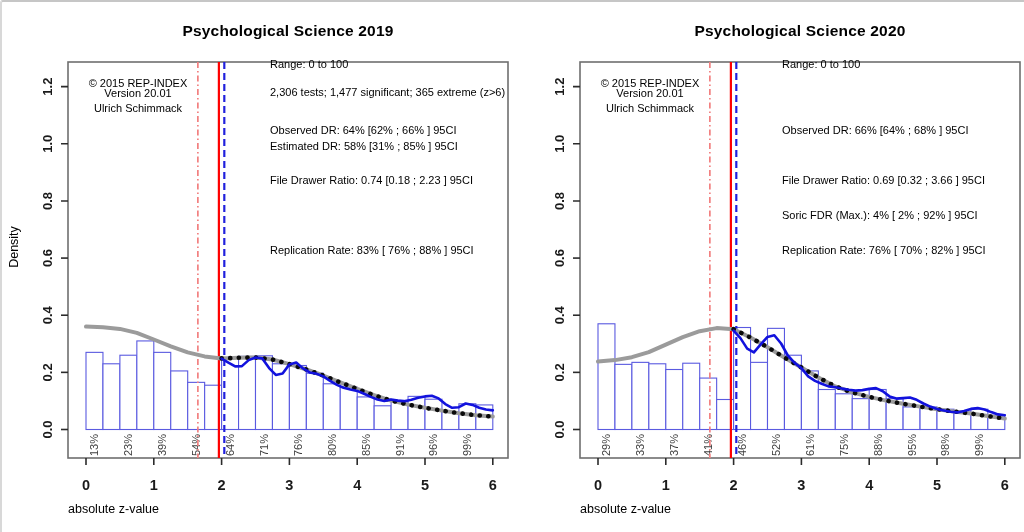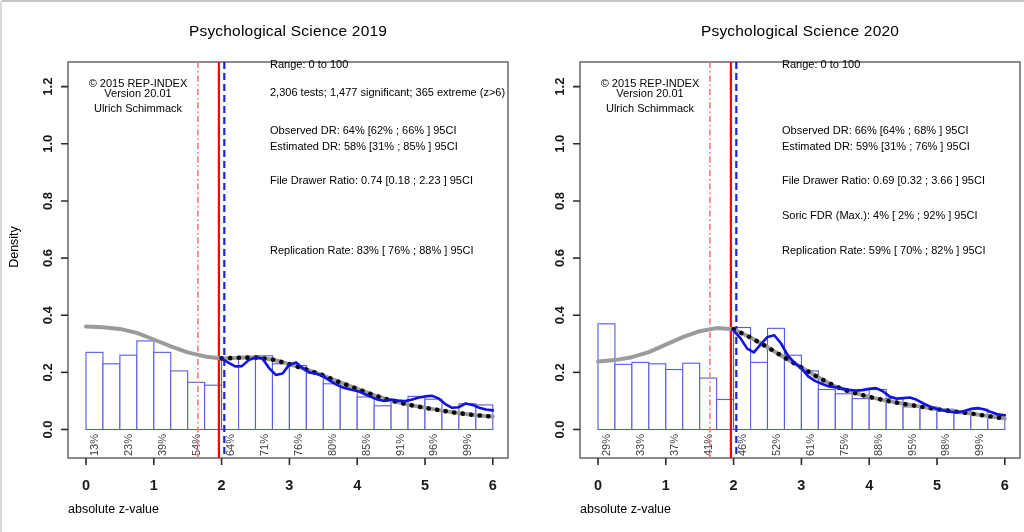--- a/index.html
+++ b/index.html
@@ -2,21 +2,21 @@
 <html><head>
 <meta charset="utf-8">
 <style>
   html,body{margin:0;padding:0;background:#fff;}
   .frame{position:relative;width:1024px;height:532px;background:#fff;overflow:hidden;
          border-top:2px solid #c6c6c6;border-left:2px solid #d8d8d8;border-top-left-radius:3px;
          font-family:"Liberation Sans",sans-serif;color:#000;}
   .panel{position:absolute;top:0;width:512px;height:532px;}
   .panel svg{position:absolute;left:0;top:0;}
   .title{position:absolute;top:20px;left:66px;width:440px;text-align:center;
-         font-size:15.5px;font-weight:normal;letter-spacing:.2px;}
+         font-size:15.5px;font-weight:bold;letter-spacing:.2px;}
   .xlabel{position:absolute;top:500px;left:66px;width:440px;text-align:left;font-size:12.5px;}
   .ylabel{position:absolute;left:12px;top:245px;transform:translate(-50%,-50%) rotate(-90deg);
           white-space:nowrap;font-size:12.5px;}
   .credit{position:absolute;left:56px;width:160px;text-align:center;font-size:11px;}
   .c0{top:75px}.c1{top:84.5px}.c2{top:100px}
   .stat{position:absolute;left:268px;font-size:11px;white-space:nowrap;}
   .s-range{top:56px}.s-tests{top:83.5px}.s-obs{top:122px}.s-est{top:138px}
   .s-fdr{top:172px}.s-soric{top:207px}.s-rep{top:242px}
   .tickY{font:600 13px "Liberation Sans",sans-serif;fill:#1a1a1a;}
   .tickX{font:700 14.5px "Liberation Sans",sans-serif;fill:#1a1a1a;}
@@ -212,20 +212,19 @@
         <polyline points="84.0,359.5 101.0,358.1 117.9,355.2 134.8,350.1 151.8,342.6 168.8,335.2 185.7,329.2 202.6,326.1 219.6,327.2 236.5,335.5 253.5,345.2 270.4,355.5 287.4,365.5 304.4,375.5 321.3,384.4 338.3,390.4 355.2,394.9 372.1,398.6 389.1,401.8 406.1,404.6 423.0,407.2 439.9,409.5 456.9,411.5 473.8,414.1 490.8,416.6" fill="none" stroke="#9b9b9b" stroke-width="4" stroke-linecap="round" stroke-linejoin="round"></polyline>
         <polyline points="219.6,327.2 236.5,335.5 253.5,345.2 270.4,355.5 287.4,365.5 304.4,375.5 321.3,384.4 338.3,390.4 355.2,394.9 372.1,398.6 389.1,401.8 406.1,404.6 423.0,407.2 439.9,409.5 456.9,411.5 473.8,414.1 490.8,416.6" fill="none" stroke="#0a0a0a" stroke-width="4.6" stroke-linecap="round" stroke-linejoin="round" stroke-dasharray="0.1 8.5"></polyline>
         <polyline points="219.6,328.6 226.4,336.1 233.2,346.6 239.9,350.4 246.7,342.4 253.5,334.9 260.3,333.2 267.1,341.5 273.8,353.5 280.6,360.9 287.4,366.1 294.2,374.4 301.0,378.9 307.7,381.8 314.5,384.4 321.3,385.2 328.1,386.6 334.9,387.8 341.6,388.6 348.4,388.1 355.2,386.9 362.0,386.1 368.8,389.2 375.5,394.4 382.3,396.6 389.1,396.1 395.9,395.5 402.7,397.8 409.4,401.5 416.2,404.6 423.0,406.9 429.8,408.4 436.6,409.8 443.3,410.4 450.1,408.9 456.9,406.9 463.7,406.1 470.5,407.5 477.2,410.1 484.0,412.4 490.8,413.2" fill="none" stroke="#1212dd" stroke-width="2.6" stroke-linecap="round" stroke-linejoin="round"></polyline>
       </svg>
     <div class="title">Psychological Science 2020</div>
     <div class="credit c0">© 2015 REP-INDEX</div>
     <div class="credit c1">Version 20.01</div>
     <div class="credit c2">Ulrich Schimmack</div>
     <div class="stat s-range">Range: 0 to 100</div>
     <div class="stat s-obs">Observed DR: 66% [64% ; 68% ] 95CI</div>
-    <div class="stat s-est">Estimated DR: 59% [31% ; 76% ] 95CI</div>
     <div class="stat s-fdr">File Drawer Ratio: 0.69 [0.32 ; 3.66 ] 95CI</div>
     <div class="stat s-soric">Soric FDR (Max.): 4% [ 2% ; 92% ] 95CI</div>
-    <div class="stat s-rep">Replication Rate: 59% [ 70% ; 82% ] 95CI</div>
+    <div class="stat s-rep">Replication Rate: 76% [ 70% ; 82% ] 95CI</div>
     <div class="xlabel">absolute z-value</div>
   </section>
 
 </div>
 
 </body></html>

